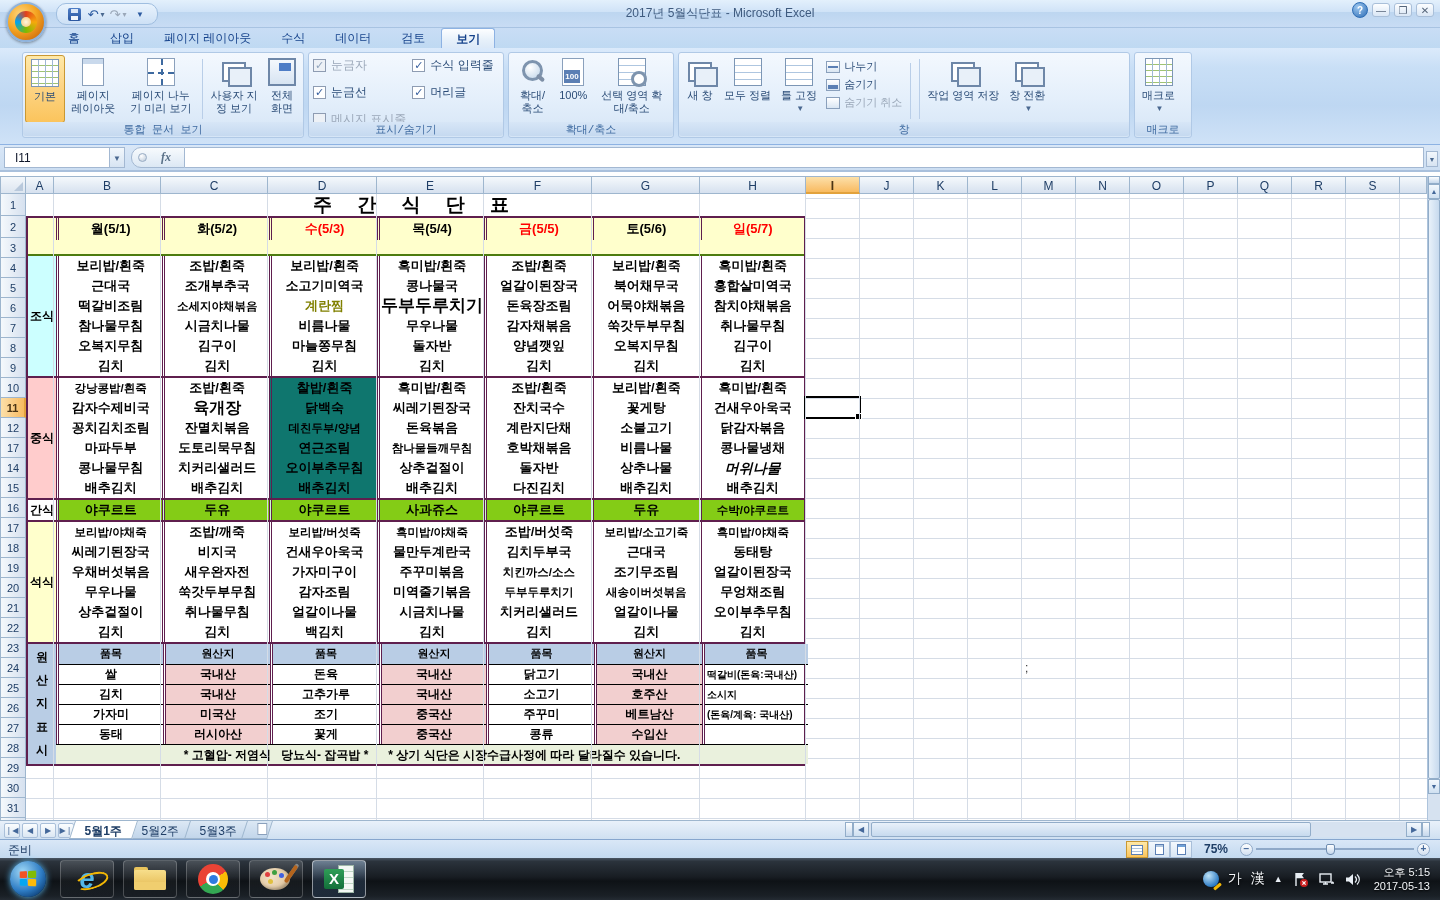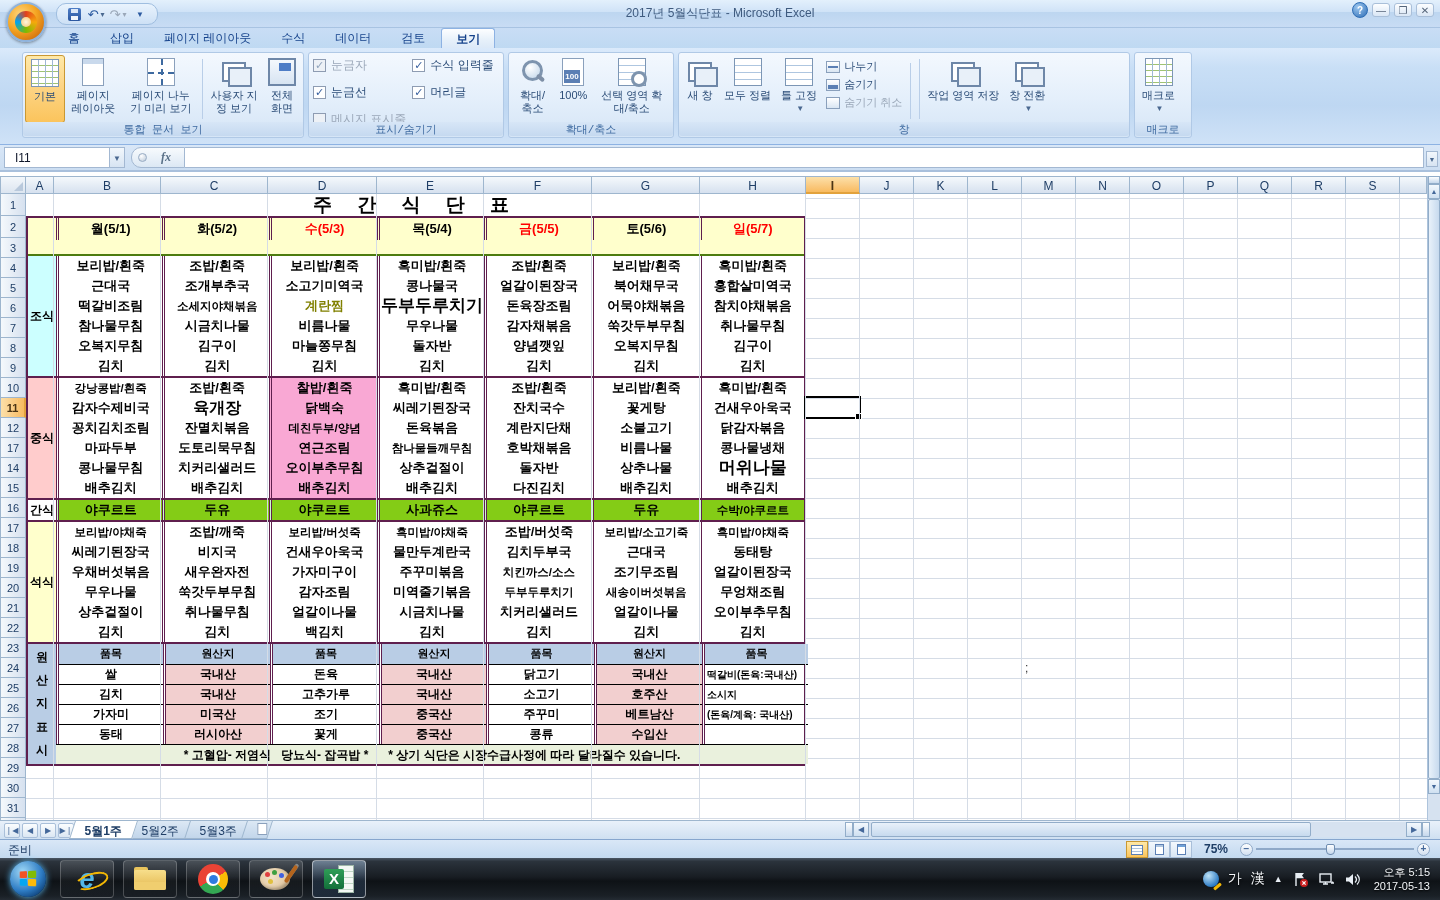--- a/index.html
+++ b/index.html
@@ -561,21 +561,21 @@
               <div class="mline" style="font-size: 13px;">배추김치</div>
             </div>
             <div class="daycol" style="width: 107px; background: rgb(255, 255, 255);">
               <div class="mline" style="font-size: 13px;">조밥/흰죽</div>
               <div class="mline" style="font-size: 16px;">육개장</div>
               <div class="mline" style="font-size: 13px;">잔멸치볶음</div>
               <div class="mline" style="font-size: 13px;">도토리묵무침</div>
               <div class="mline" style="font-size: 13px;">치커리샐러드</div>
               <div class="mline" style="font-size: 13px;">배추김치</div>
             </div>
-            <div class="daycol" style="width: 109px; background: #f9a8d4;">
+            <div class="daycol" style="width: 109px; background: #0f766e;">
               <div class="mline" style="font-size: 13px;">찰밥/흰죽</div>
               <div class="mline" style="font-size: 13px;">닭백숙</div>
               <div class="mline" style="font-size: 11.5px;">데친두부/양념</div>
               <div class="mline" style="font-size: 13px;">연근조림</div>
               <div class="mline" style="font-size: 13px;">오이부추무침</div>
               <div class="mline" style="font-size: 13px;">배추김치</div>
             </div>
             <div class="daycol" style="width: 107px; background: rgb(255, 255, 255);">
               <div class="mline" style="font-size: 13px;">흑미밥/흰죽</div>
               <div class="mline" style="font-size: 13px;">씨레기된장국</div>
@@ -598,21 +598,21 @@
               <div class="mline" style="font-size: 13px;">소불고기</div>
               <div class="mline" style="font-size: 13px;">비름나물</div>
               <div class="mline" style="font-size: 13px;">상추나물</div>
               <div class="mline" style="font-size: 13px;">배추김치</div>
             </div>
             <div class="daycol" style="width: 106px; background: rgb(255, 255, 255);">
               <div class="mline" style="font-size: 13px;">흑미밥/흰죽</div>
               <div class="mline" style="font-size: 13px;">건새우아욱국</div>
               <div class="mline" style="font-size: 13px;">닭감자볶음</div>
               <div class="mline" style="font-size: 13px;">콩나물냉채</div>
-              <div class="mline" style="font-size: 17px;">머위나물</div>
+              <div class="mline" style="font-size: 14px; font-style: italic;">머위나물</div>
               <div class="mline" style="font-size: 13px;">배추김치</div>
             </div>
           </div>
           <div class="trow sec snackrow">
             <div class="lblcell" style="background: rgb(255, 255, 255);">간식</div>
             <div class="daycol" style="width: 107px; background: rgb(204, 255, 204);">
               <div class="mline" style="font-size: 13px;">야쿠르트</div>
             </div>
             <div class="daycol" style="width: 107px; background: rgb(204, 255, 204);">
               <div class="mline" style="font-size: 13px;">두유</div>

